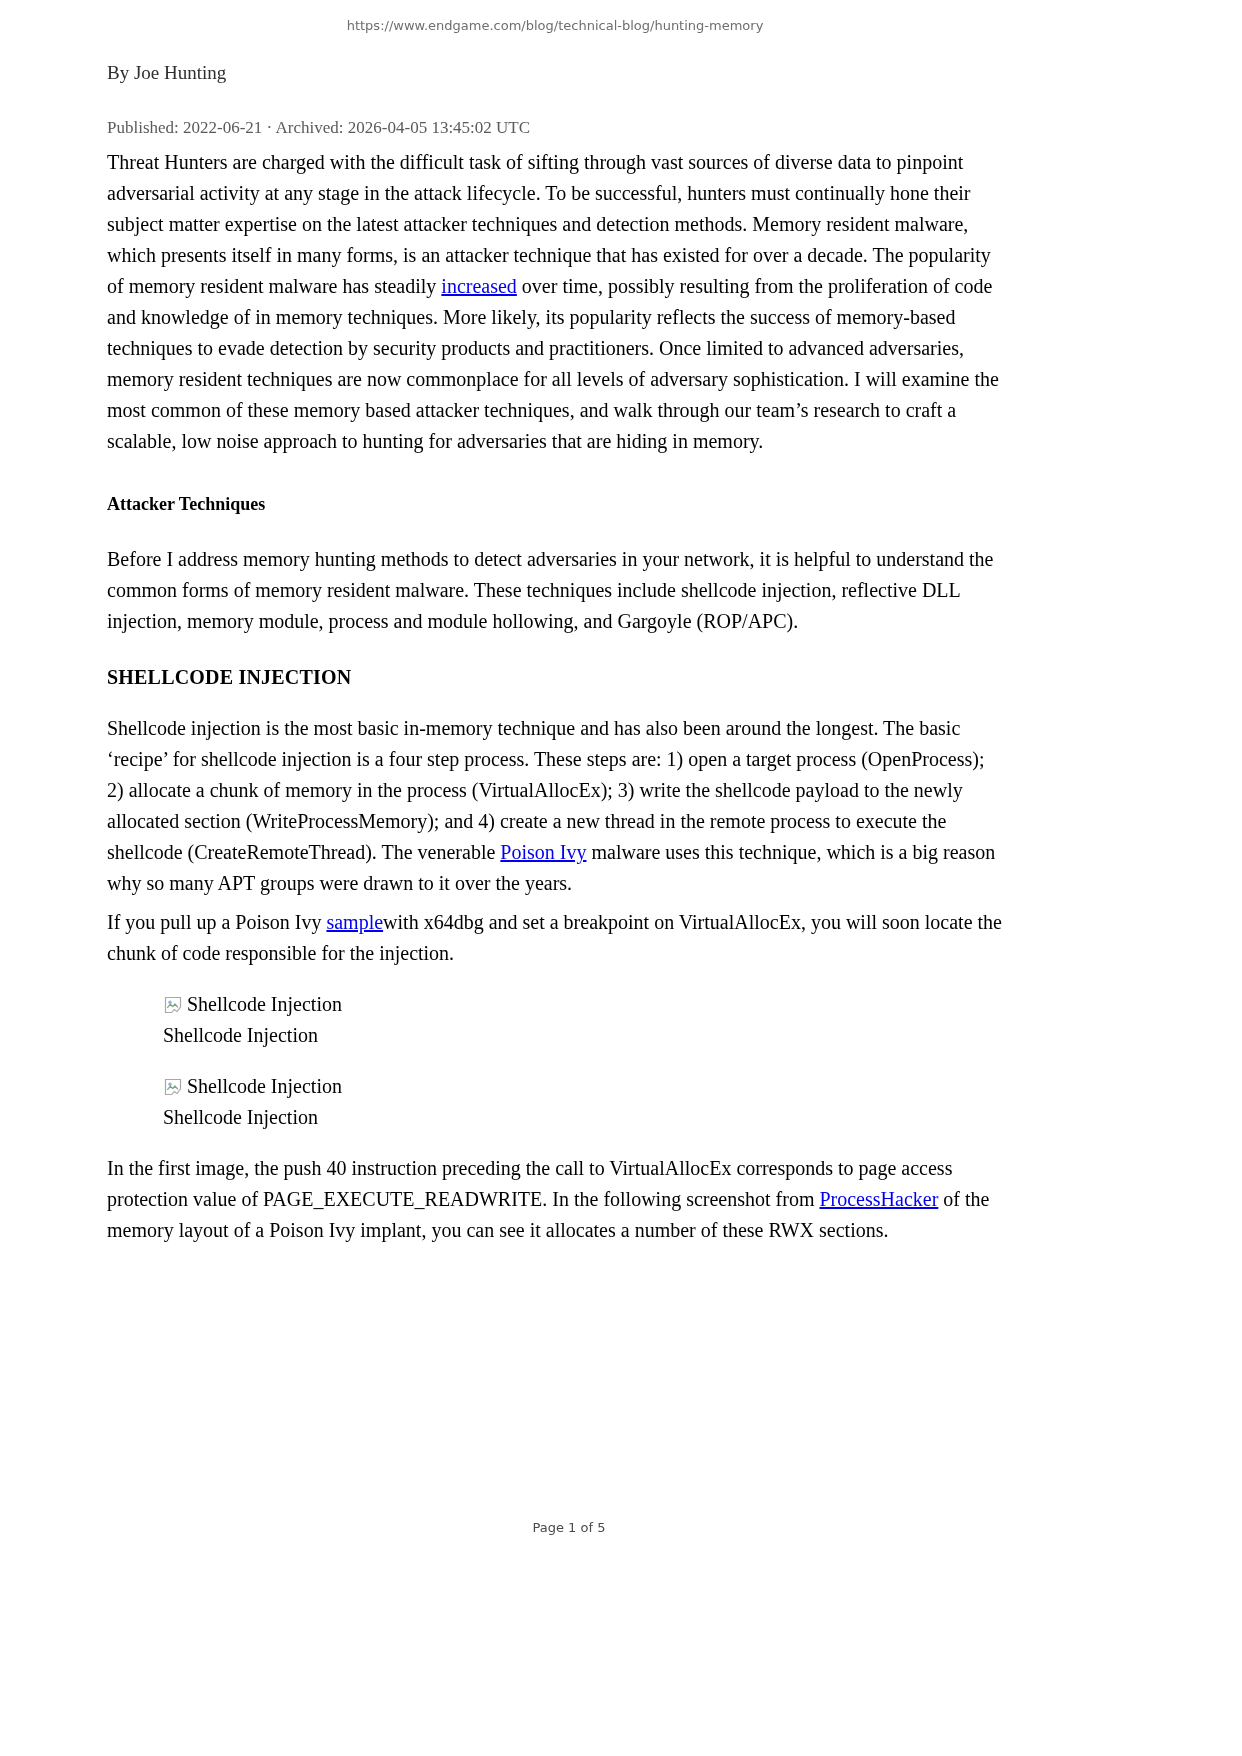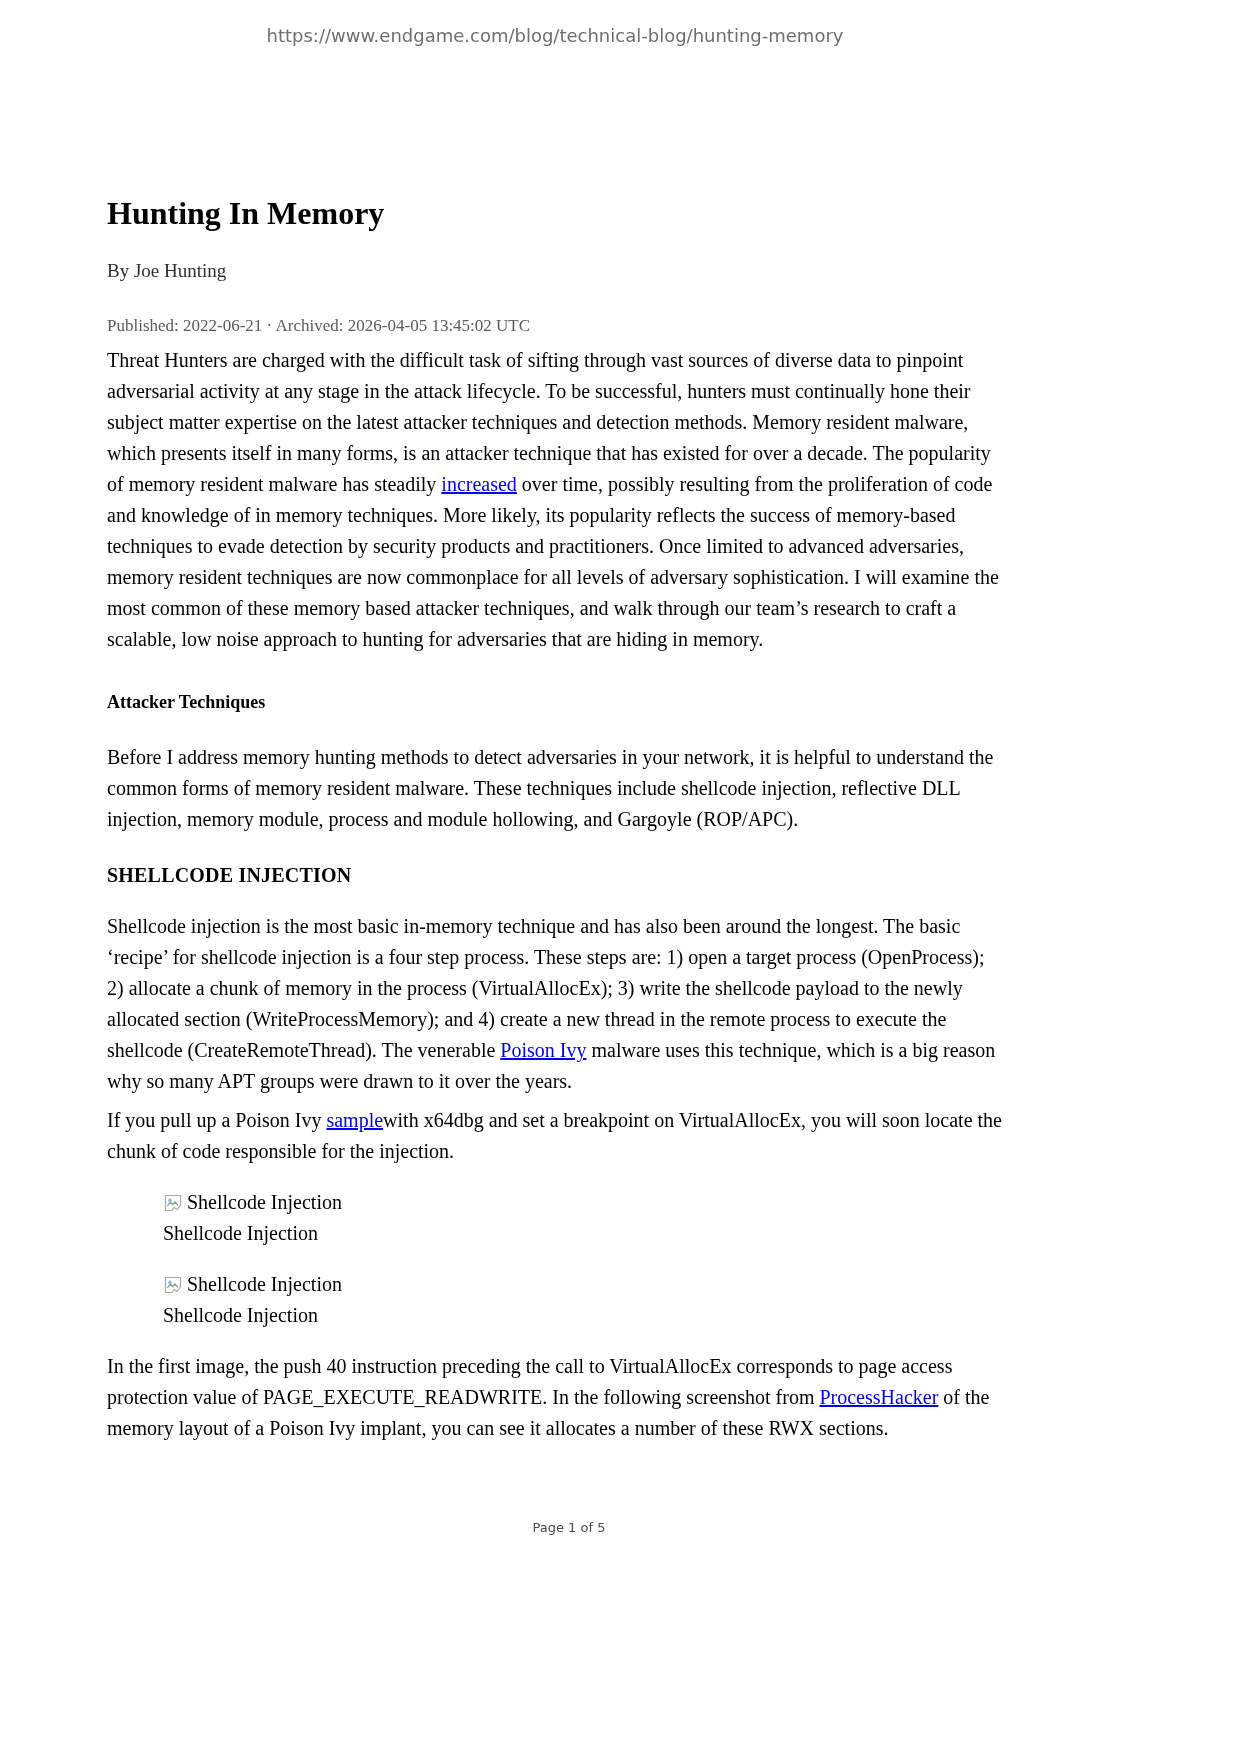--- a/index.html
+++ b/index.html
@@ -11,24 +11,24 @@
     background: #ffffff;
     font-family: "Liberation Serif", serif;
     color: var(--text, #000000);
     overflow: hidden;
   }
   .container {
     margin-left: 107px;
     width: 896px;
   }
   .url-header {
-    padding-top: 27px;
+    padding-top: 17px;
     text-align: center;
     font-family: "DejaVu Sans", sans-serif;
-    font-size: 18px;
+    font-size: 13px;
     line-height: 18px;
     color: var(--muted-url, #6e6e6e);
   }
   h1.title {
     margin: 148px 0 0 0;
     font-size: 32px;
     line-height: 40px;
     font-weight: bold;
     color: var(--text, #000000);
   }
@@ -95,21 +95,20 @@
     font-size: 13px;
     color: var(--footer, #4a4a4a);
   }
 </style>
 </head>
 <body>
 
 <div class="page">
   <div class="container">
     <div class="url-header">https://www.endgame.com/blog/technical-blog/hunting-memory</div>
-    <h1 class="title">Hunting In Memory</h1>
     <div class="byline">By Joe Hunting</div>
     <div class="meta">Published: 2022-06-21 · Archived: 2026-04-05 13:45:02 UTC</div>
     <article>
         <p>Threat Hunters are charged with the difficult task of sifting through vast sources of diverse data to pinpoint adversarial activity at any stage in the attack lifecycle. To be successful, hunters must continually hone their subject matter expertise on the latest attacker techniques and detection methods. Memory resident malware, which presents itself in many forms, is an attacker technique that has existed for over a decade. The popularity of memory resident malware has steadily <a href="#">increased</a> over time, possibly resulting from the proliferation of code and knowledge of in memory techniques. More likely, its popularity reflects the success of memory-based techniques to evade detection by security products and practitioners. Once limited to advanced adversaries, memory resident techniques are now commonplace for all levels of adversary sophistication. I will examine the most common of these memory based attacker techniques, and walk through our team’s research to craft a scalable, low noise approach to hunting for adversaries that are hiding in memory.</p>
         <h2>Attacker Techniques</h2>
         <p>Before I address memory hunting methods to detect adversaries in your network, it is helpful to understand the common forms of memory resident malware. These techniques include shellcode injection, reflective DLL injection, memory module, process and module hollowing, and Gargoyle (ROP/APC).</p>
         <h3>SHELLCODE INJECTION</h3>
         <p>Shellcode injection is the most basic in-memory technique and has also been around the longest. The basic ‘recipe’ for shellcode injection is a four step process. These steps are: 1) open a target process (OpenProcess); 2) allocate a chunk of memory in the process (VirtualAllocEx); 3) write the shellcode payload to the newly allocated section (WriteProcessMemory); and 4) create a new thread in the remote process to execute the shellcode (CreateRemoteThread). The venerable <a href="#">Poison Ivy</a> malware uses this technique, which is a big reason why so many APT groups were drawn to it over the years.</p>
         <p>If you pull up a Poison Ivy <a href="#">sample</a>with x64dbg and set a breakpoint on VirtualAllocEx, you will soon locate the chunk of code responsible for the injection.</p>
         <figure class="figure">

